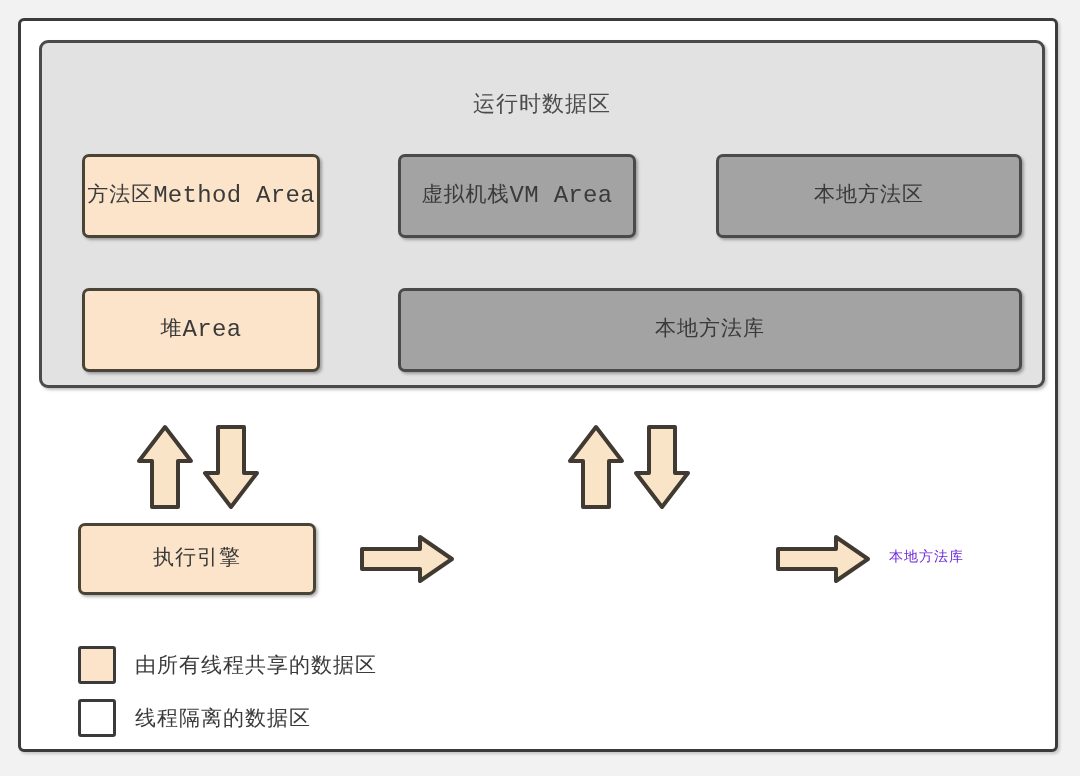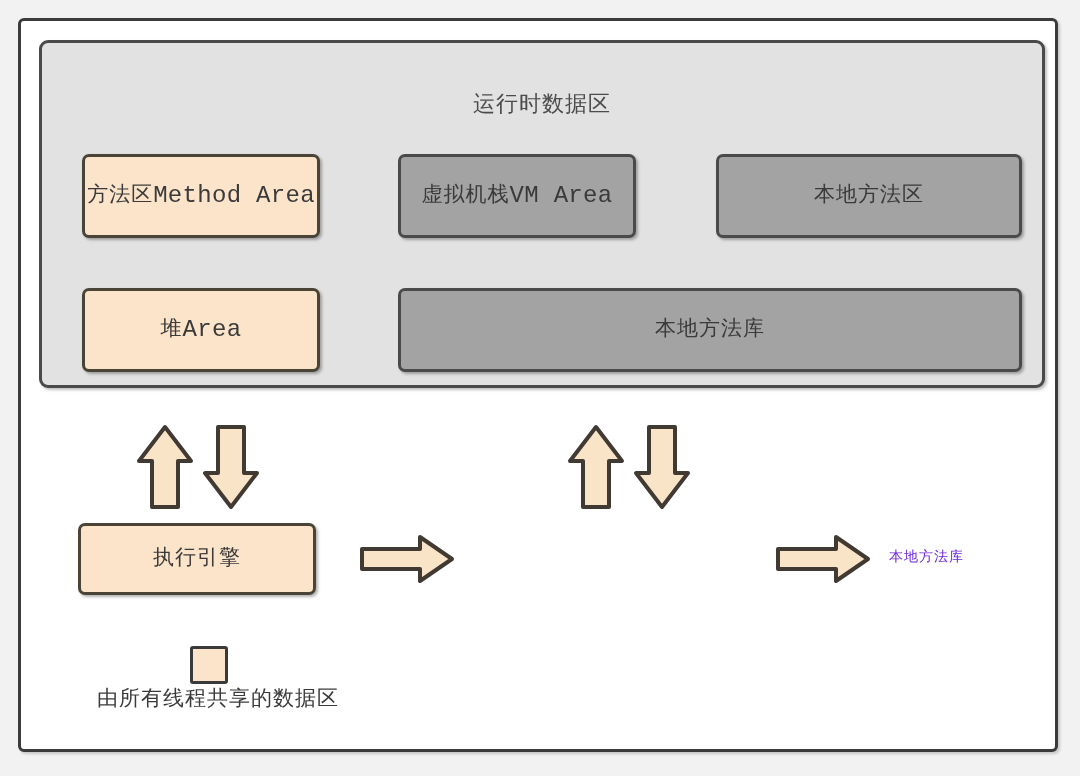--- a/index.html
+++ b/index.html
@@ -132,21 +132,20 @@
     color: #6d28d9;
     letter-spacing: 1px;
     white-space: nowrap;
   }
 
   
   .legend-row {
     position: absolute;
     display: flex;
     align-items: center;
-    flex-direction: column;
   }
   #legend-shared   { left: 57px; top: 625px; }
   #legend-isolated { left: 57px; top: 678px; }
   .legend-swatch {
     width: 38px;
     height: 38px;
     box-sizing: border-box;
     border: 3px solid #3a3a3a;
     border-radius: 3px;
     flex: 0 0 auto;
@@ -233,14 +232,18 @@
     </svg>
   </div>
 
   <div id="label-native-lib">本地方法库</div>
 
   <div class="legend-row" id="legend-shared">
     <span class="legend-swatch shared"></span>
     <span class="legend-label">由所有线程共享的数据区</span>
   </div>
 
+  <div class="legend-row" id="legend-isolated">
+    <span class="legend-swatch isolated"></span>
+    <span class="legend-label">线程隔离的数据区</span>
+  </div>
 
 </div>
 
 </body></html>

